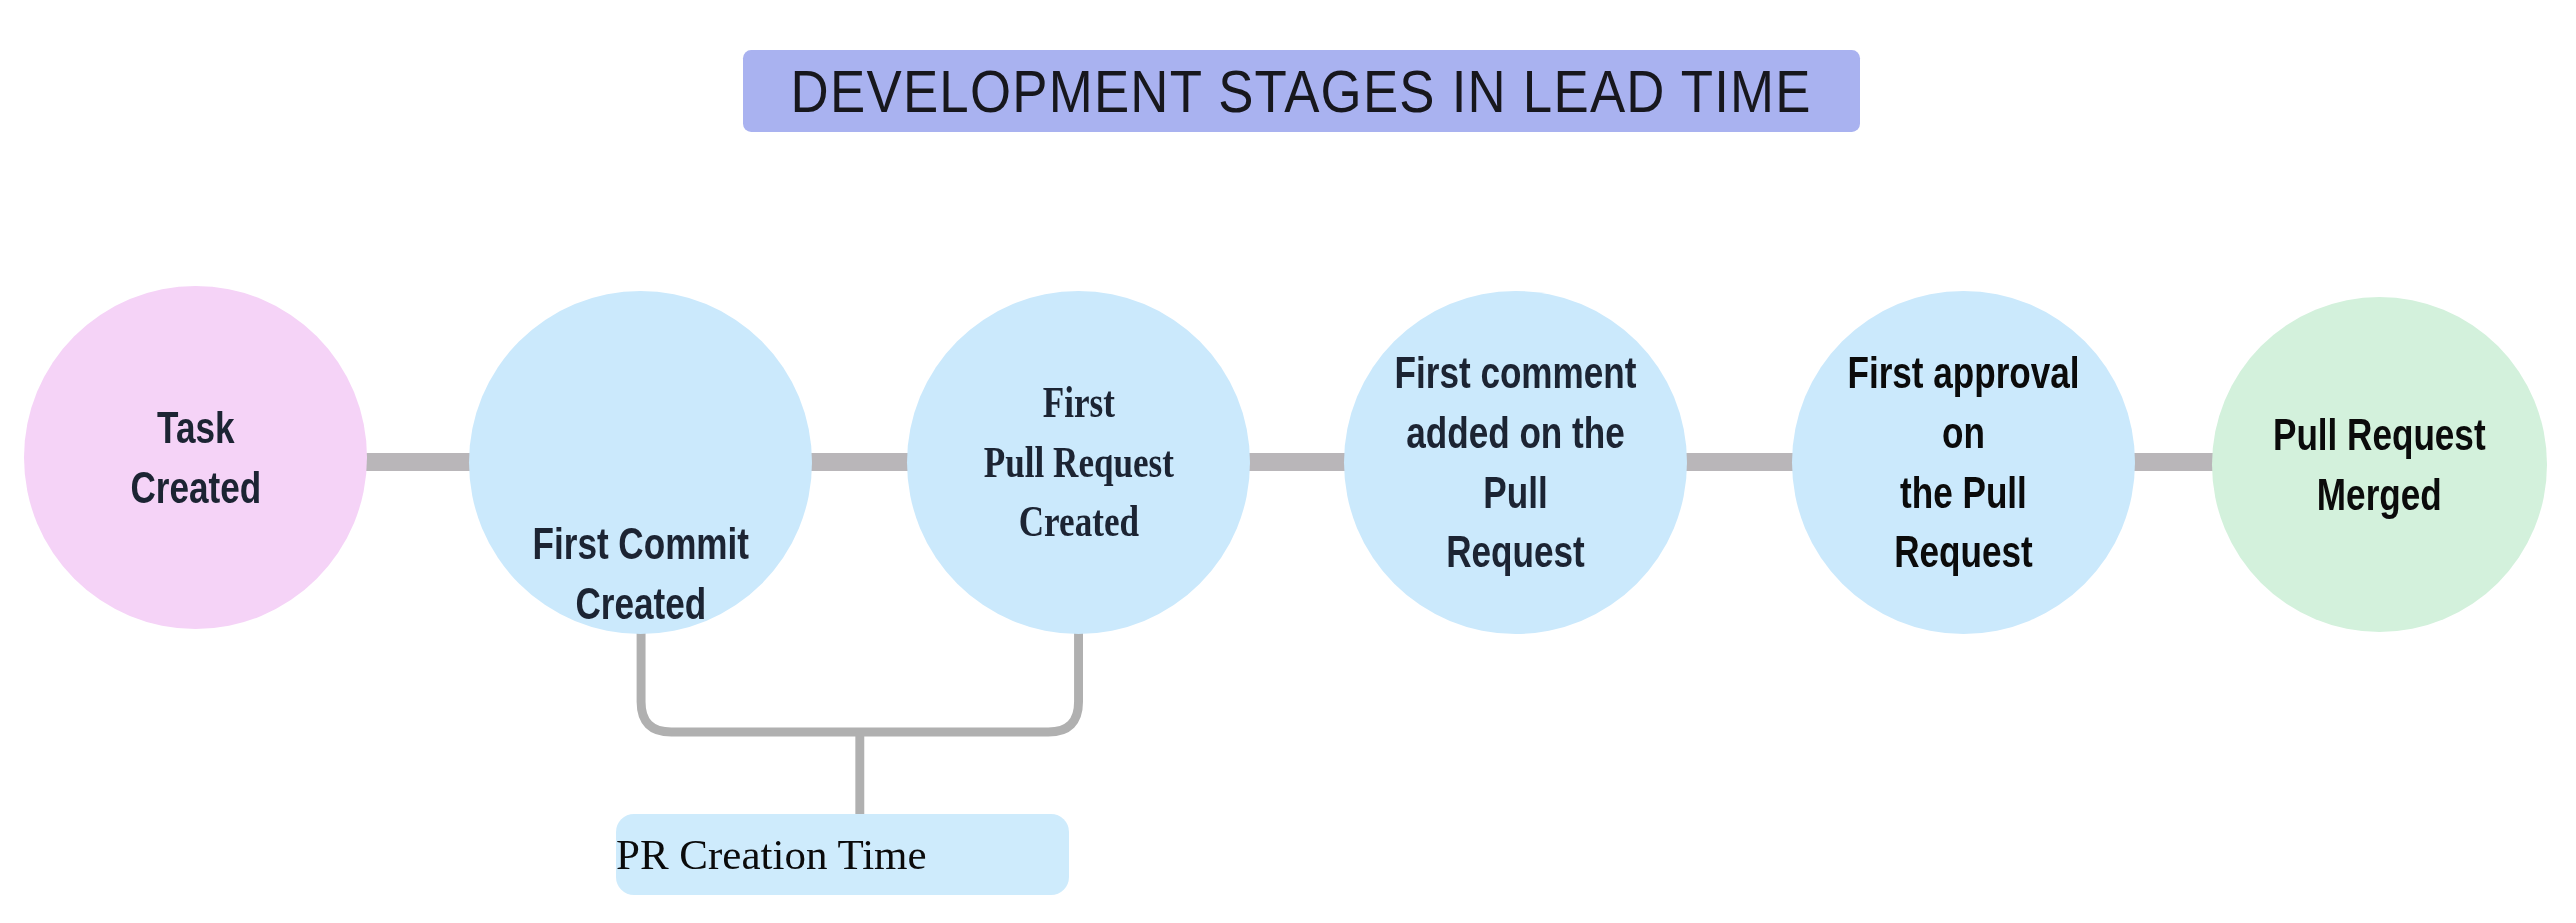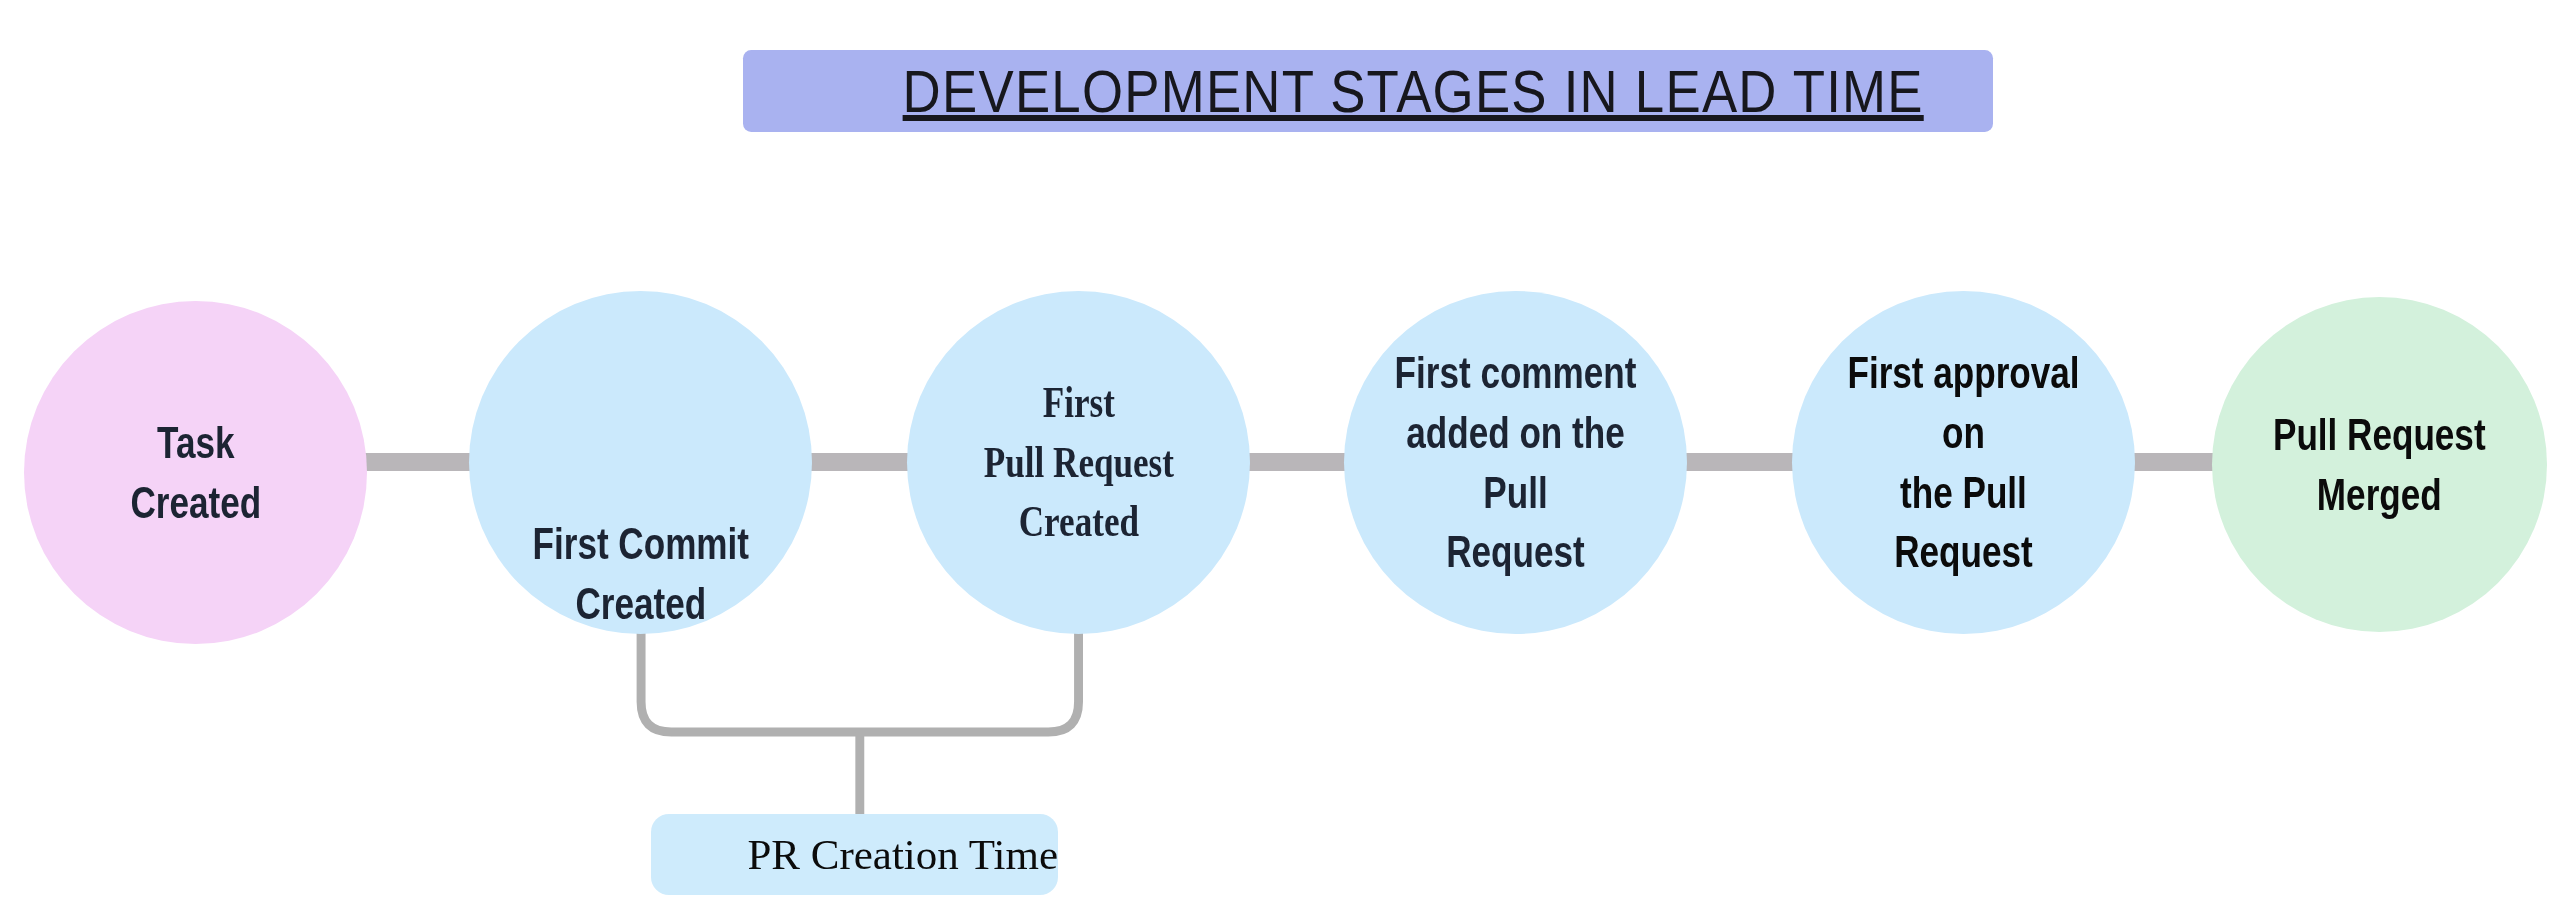--- a/index.html
+++ b/index.html
@@ -14,28 +14,27 @@
     height: 923px;
     background: #ffffff;
     overflow: hidden;
   }
 
   
   .banner {
     position: absolute;
     left: 743px;
     top: 50px;
-    width: 1250px;
+    width: 1117px;
     height: 82px;
     border-radius: 8.2px;
     display: flex;
     align-items: center;
-    justify-content: flex-end;
+    justify-content: center;
     z-index: 3;
-    text-decoration: underline;
   }
   .banner-text {
     font-size: 60px;
     font-weight: 400;
     letter-spacing: 1.4px;
     white-space: nowrap;
     transform: scaleX(0.88);
     transform-origin: center;
   }
 
@@ -57,21 +56,21 @@
     position: absolute;
     width: 343px;
     height: 343px;
     border-radius: 50%;
     display: flex;
     align-items: center;
     justify-content: center;
     text-align: center;
     z-index: 1;
   }
-  .n1 { left: 24px;   top: 301px; }
+  .n1 { left: 24px;   top: 286px; }
   .n2 { left: 469px;  top: 291px; }
   .n3 { left: 907px; top: 291px; }
   .n4 { left: 1344px; top: 291px; }
   .n5 { left: 1792px; top: 291px; }
   .n6 { left: 2212px; top: 297px; width: 335px; height: 335px; }
   .node-label {
     font-size: 45px;
     line-height: 1.33;
     font-weight: 700;
     white-space: pre-line;
@@ -86,28 +85,28 @@
     top: 0;
     width: 2576px;
     height: 923px;
     z-index: 0;
     pointer-events: none;
   }
 
   
   .time-label {
     position: absolute;
-    left: 651px;
+    left: 616px;
     top: 814px;
-    width: 407px;
+    width: 453px;
     height: 81px;
     border-radius: 18px;
     display: flex;
     align-items: center;
-    justify-content: flex-end;
+    justify-content: flex-start;
     z-index: 2;
   }
   .time-label-text {
     font-family: cursive;
     font-size: 43px;
     font-weight: 400;
     white-space: nowrap;
   }
 </style>
 </head>

